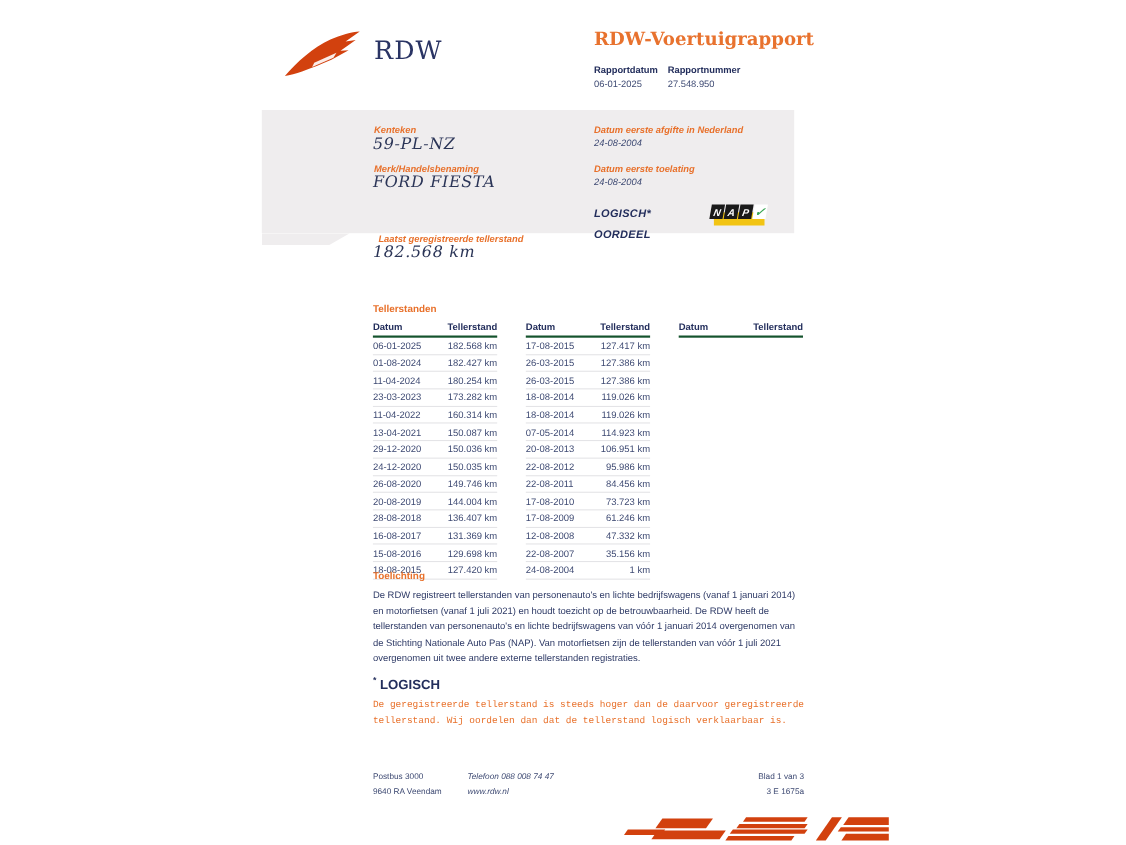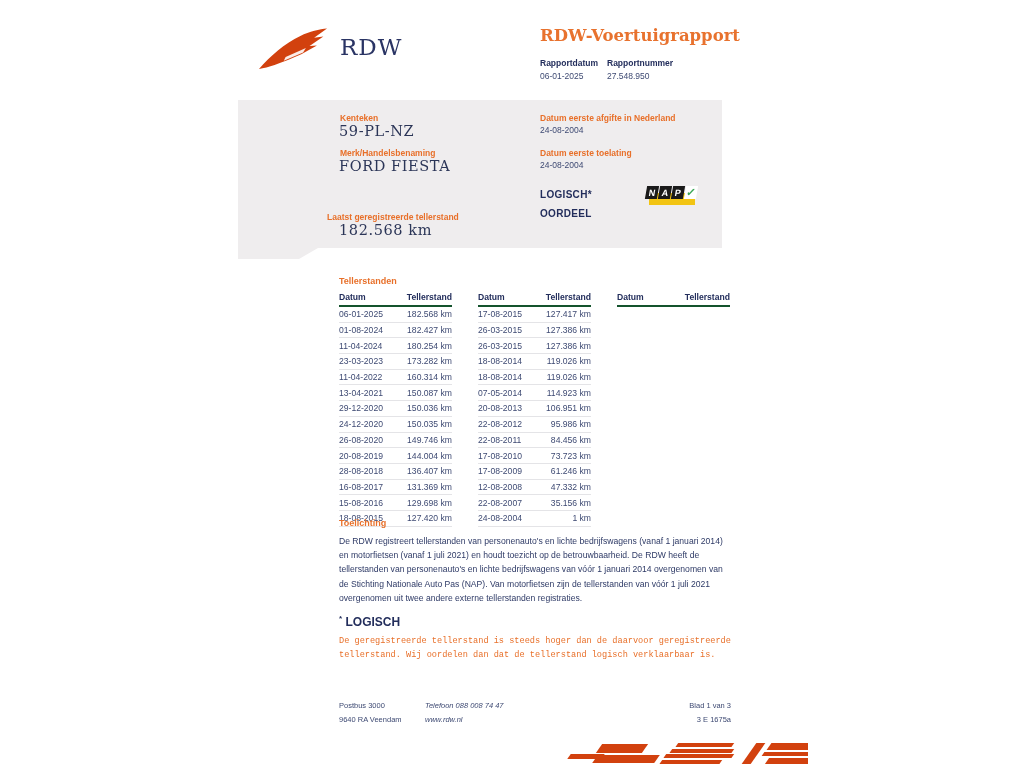--- a/index.html
+++ b/index.html
@@ -12,21 +12,21 @@
   .logo-wing{width:74px;height:46px;}
   .logo-text{font-family:"DejaVu Serif",serif;font-size:23px;letter-spacing:1px;color:#2a3464;}
   .doc-title{left:540px;top:26px;font-family:"DejaVu Serif",serif;font-weight:bold;
              font-size:16.5px;color:#e8722e;}
   .meta-label{font-size:8.5px;font-weight:bold;color:#232e5c;}
   .meta-value{font-size:8.5px;color:#3e4a73;margin-top:3px;}
   .meta-date{left:540px;top:58px;}
   .meta-num{left:607px;top:58px;}
 
   
-  .info-box{left:238px;top:100px;width:484px;height:148px;background:#efedee;}
+  .info-box{left:238px;top:100px;width:484px;height:112px;background:#efedee;font-style:italic;}
   .info-box::after{content:"";position:absolute;left:0;bottom:-11px;width:80px;height:11px;
                    background:#efedee;clip-path:polygon(0 0,80px 0,61px 11px,0 11px);}
   .fld-label{position:absolute;font-size:8.5px;font-weight:bold;color:#e8702a;}
   .fld-serif{position:absolute;font-family:"DejaVu Serif",serif;font-size:14.5px;
              letter-spacing:0.6px;color:#2b3557;}
   .fld-small{position:absolute;font-size:8.5px;color:#3e4a73;}
   .oordeel{position:absolute;left:302px;top:85px;font-size:10px;font-weight:bold;
            line-height:19px;color:#232e5c;letter-spacing:0.3px;}
 
   
@@ -88,21 +88,21 @@
     <div class="meta-value">27.548.950</div>
   </div>
 
   <div class="abs info-box">
     <span class="fld-label" style="left:102px;top:13px;">Kenteken</span>
     <span class="fld-serif" style="left:101px;top:23px;">59-PL-NZ</span>
 
     <span class="fld-label" style="left:102px;top:48px;">Merk/Handelsbenaming</span>
     <span class="fld-serif" style="left:101px;top:58px;">FORD FIESTA</span>
 
-    <span class="fld-label" style="left:89px;top:112px;">Laatst geregistreerde tellerstand</span>
+    <span class="fld-label" style="left:106px;top:112px;">Laatst geregistreerde tellerstand</span>
     <span class="fld-serif" style="left:101px;top:122px;">182.568 km</span>
 
     <span class="fld-label" style="left:302px;top:13px;">Datum eerste afgifte in Nederland</span>
     <span class="fld-small" style="left:302px;top:25px;">24-08-2004</span>
 
     <span class="fld-label" style="left:302px;top:48px;">Datum eerste toelating</span>
     <span class="fld-small" style="left:302px;top:60px;">24-08-2004</span>
 
     <div class="oordeel">
       <div>LOGISCH*</div>

